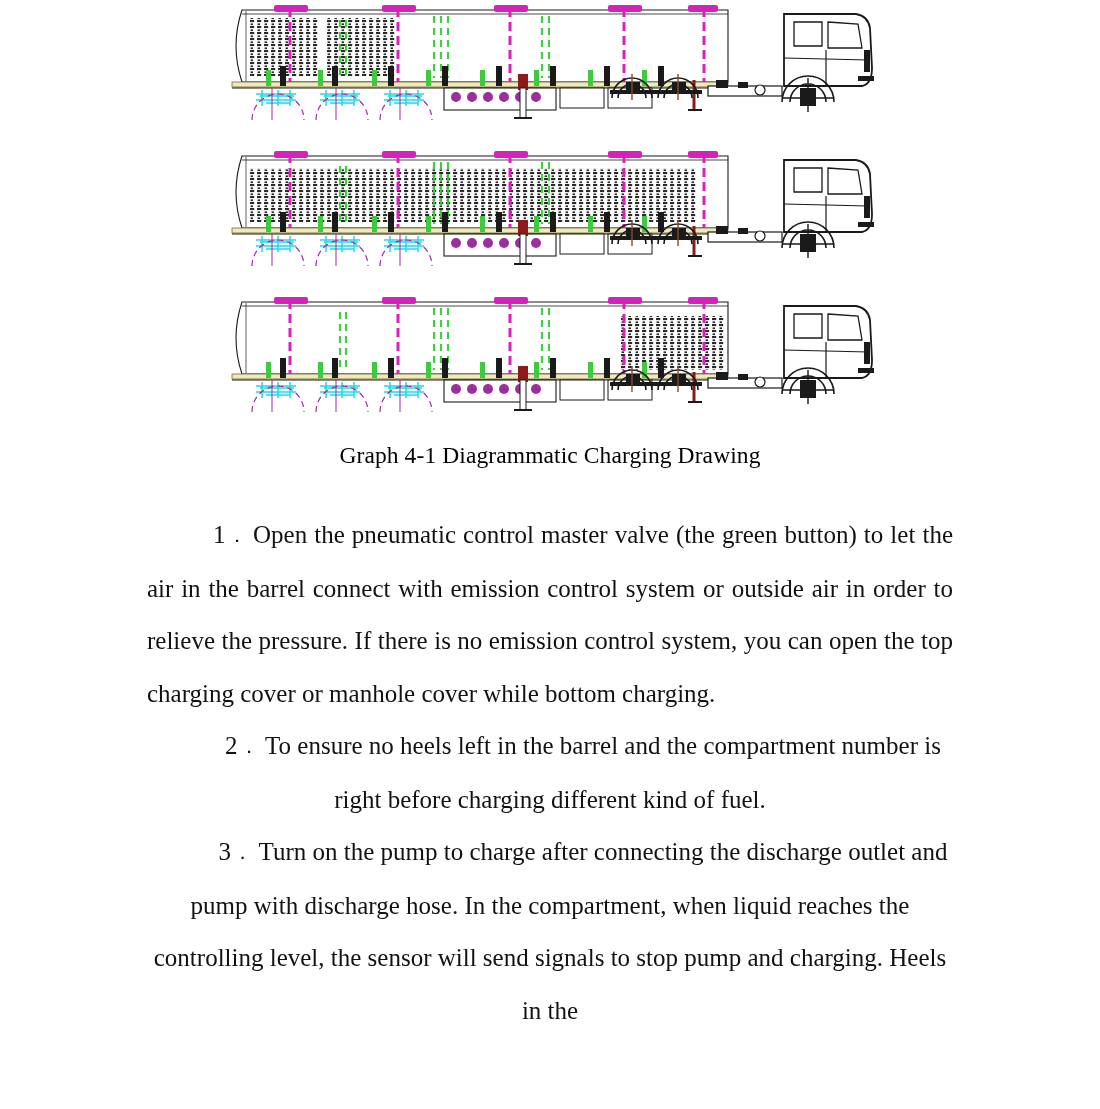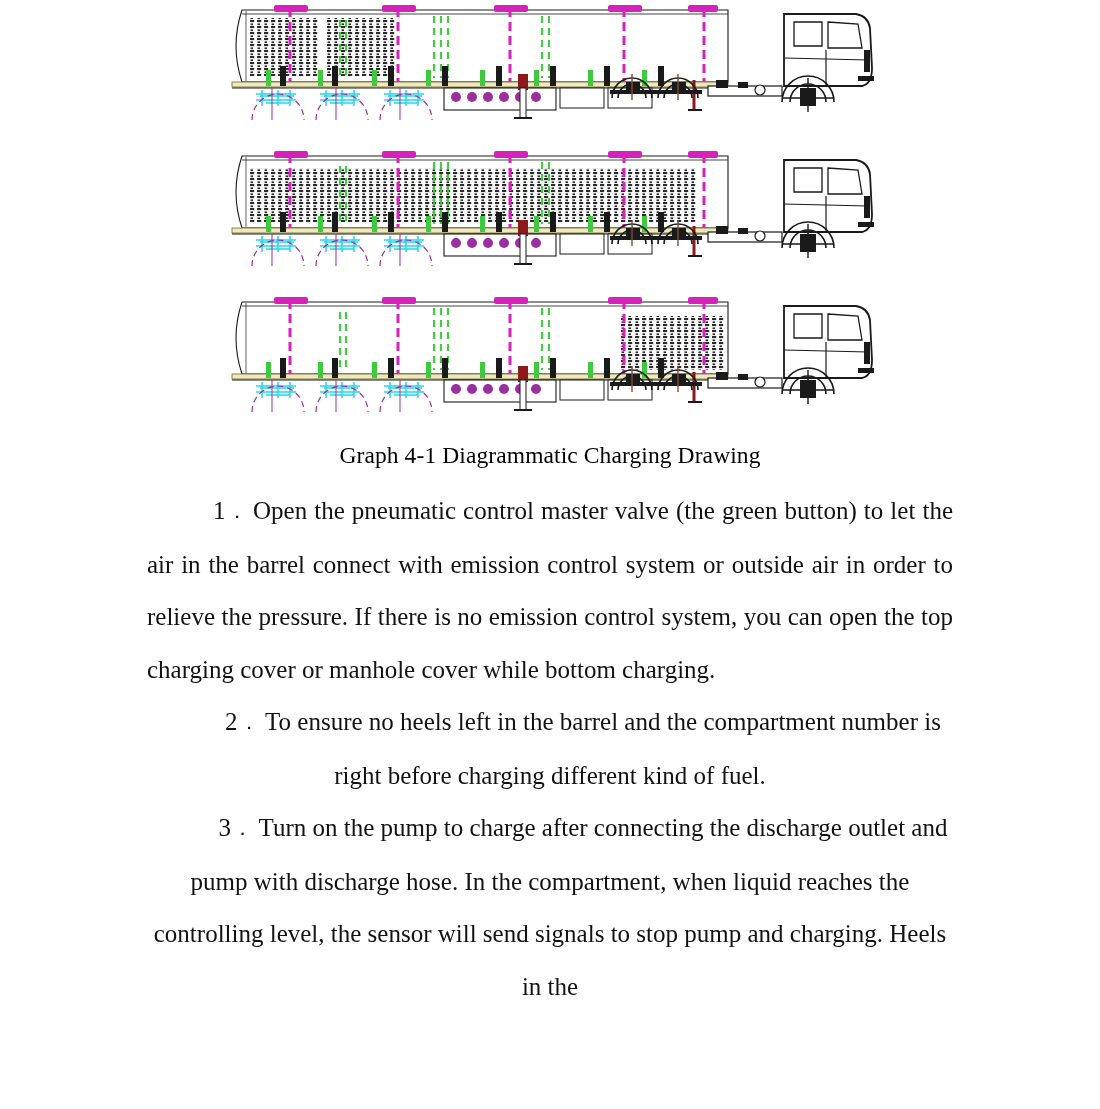--- a/index.html
+++ b/index.html
@@ -50,21 +50,21 @@
     text-align: center;
     font-size: 23.5px;
     line-height: 30px;
     letter-spacing: 0.1px;
   }
 
   
   .body-text {
     position: absolute;
     left: 147px;
-    top: 485px;
+    top: 509px;
     width: 806px;
   }
   .para {
     font-size: 25px;
     line-height: 52.5px;
     margin: 0;
     color: #121212;
     text-align: center;
   }
   .para.justified {

